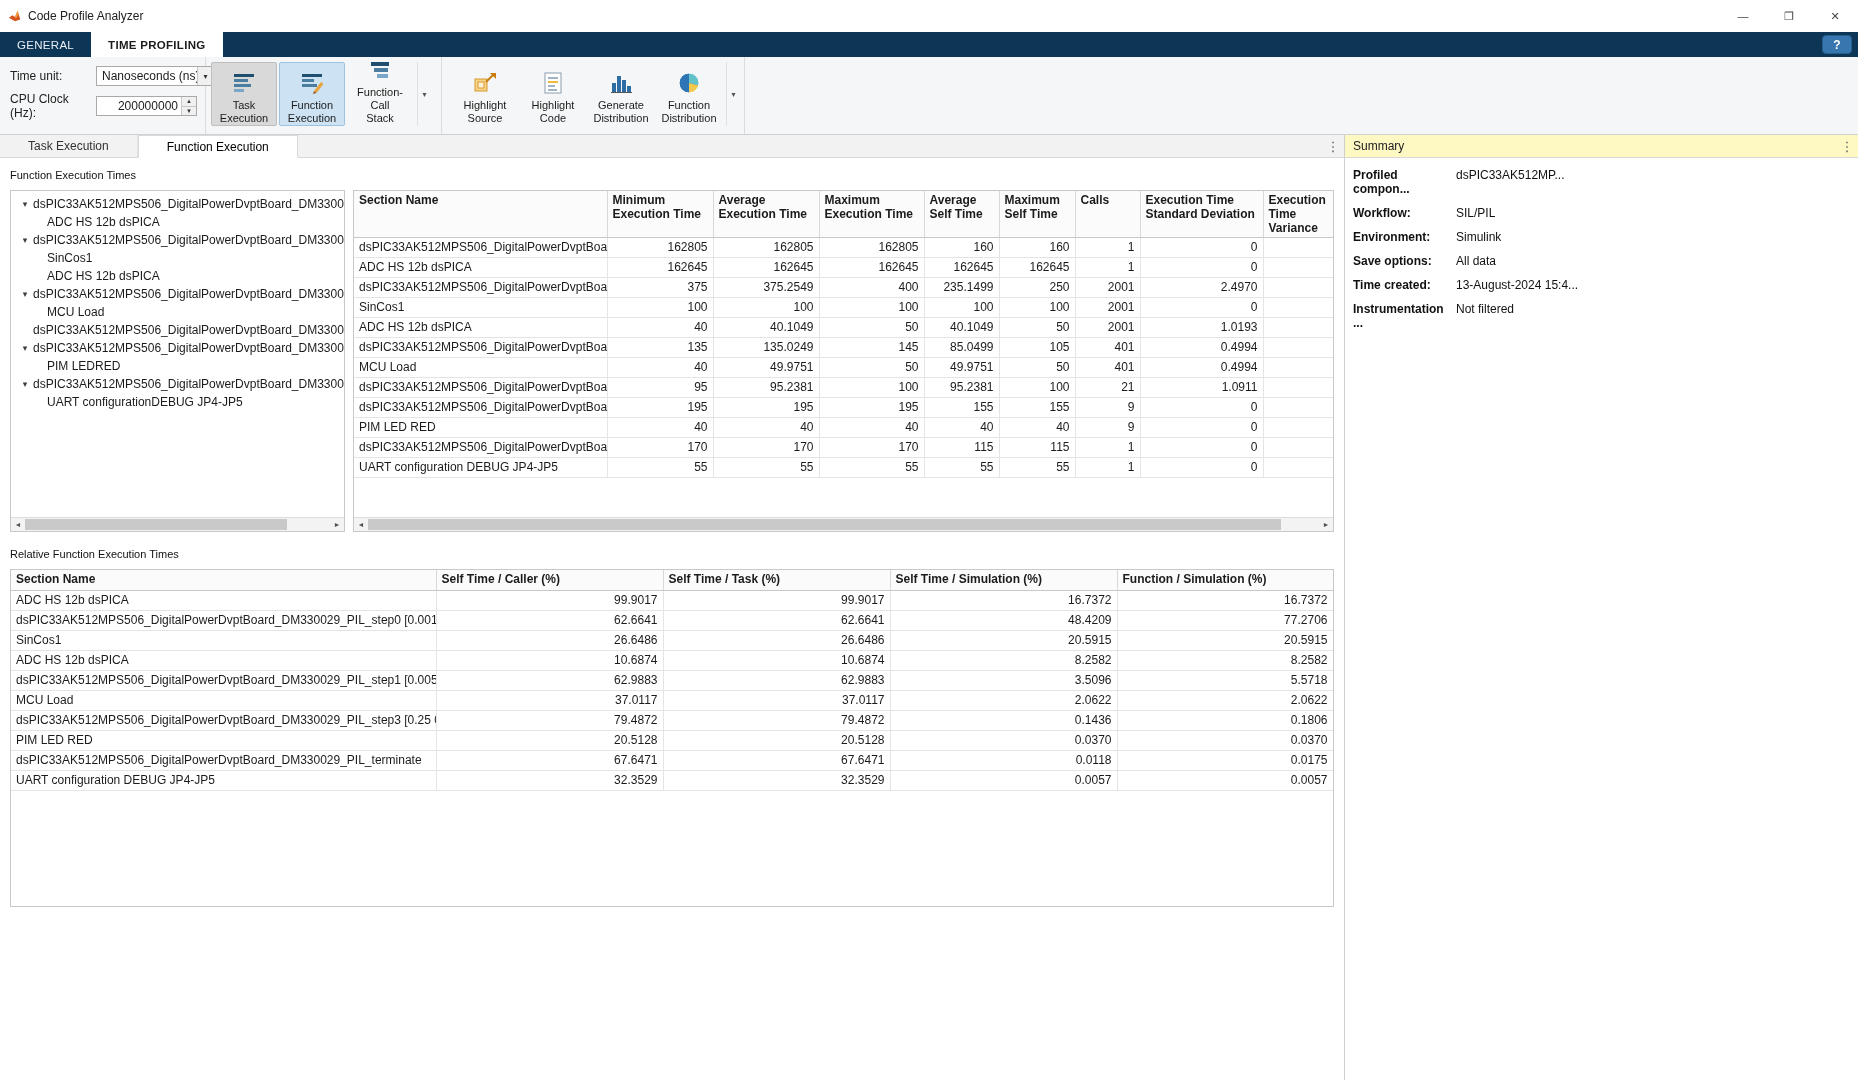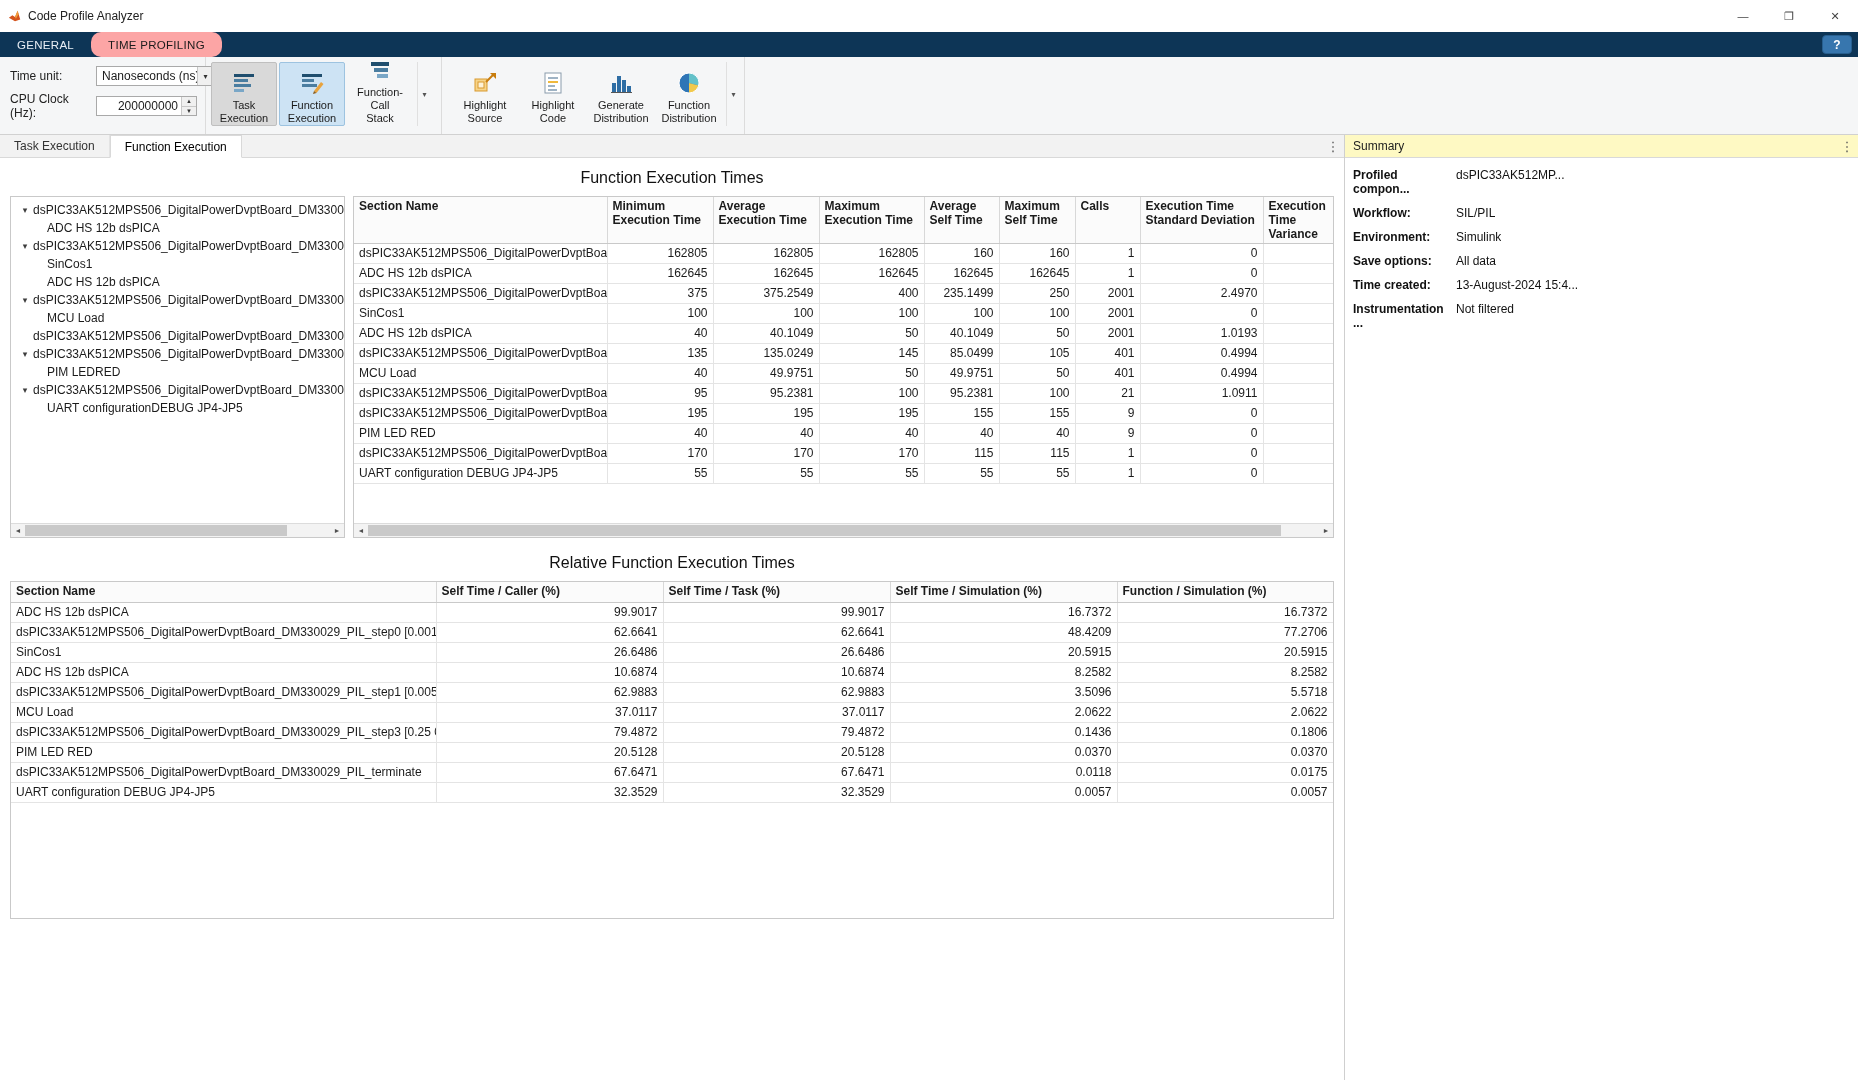--- a/index.html
+++ b/index.html
@@ -9,22 +9,22 @@
 
   
   .titlebar { height:32px; background:#fff; display:flex; align-items:center; flex:none; }
   .app-icon { width:14px; height:14px; margin:0 6px 0 8px; flex:none; }
   .title-text { font-size:12px; color:#222; }
   .win-controls { margin-left:auto; display:flex; height:100%; }
   .winbtn { width:46px; display:flex; align-items:center; justify-content:center; color:#444; font-size:11px; }
 
   
   .tabstrip { height:25px; background:#0d3556; display:flex; align-items:stretch; flex:none; }
-  .rtab { padding:8px 17px; display:flex; align-items:center; color:#e9eff5; font-size:11.5px; letter-spacing:.3px;border-radius:10px; }
-  .rtab.active { background:#fca5a5; color:#1b1b1b; }
+  .rtab { padding:8px 17px; display:flex; align-items:center; color:#e9eff5; font-size:11.5px; letter-spacing:.3px; }
+  .rtab.active { background:#ffffff; color:#1b1b1b;font-weight:bold; }
   .help-btn { margin-left:auto; align-self:center; width:30px; height:19px; margin-right:6px; background:#3776ae; border:1px solid #275f8f; border-radius:4px; color:#fff; display:flex; align-items:center; justify-content:center; font-weight:bold; font-size:12px; }
 
   
   .ribbon { height:78px; background:#f5f6f7; border-bottom:1px solid #d1d1d1; display:flex; align-items:stretch; flex:none; }
   .rgroup { display:flex; flex-direction:column; border-right:1px solid #dcdcdc;gap:23px; }
   .rgroup-body { flex:1; display:flex; }
   .rgroup-label { text-align:center; font-size:10px; color:#8a8a8a; padding:1px 0 3px; }
 
   .settings-body { flex-direction:column; gap:6px; padding:9px 8px 0 10px; width:205px; }
   .setting-row { display:flex; align-items:center; }
@@ -45,26 +45,26 @@
   .big-btn.pressed { background:#d9d9d9; border-color:#bfbfbf; }
   .big-btn.selected { background:#cde3f4; border-color:#9dc3e0; }
   .drop-strip { width:14px; border-left:1px solid #e0e0e0; display:flex; align-items:center; justify-content:center; color:#555; font-size:8px; margin-left:2px; }
 
   
   .main { flex:1; display:flex; min-height:0; }
   .left-pane { width:1345px; flex:none; display:flex; flex-direction:column; border-right:1px solid #cfcfcf; min-height:0; }
   .right-pane { flex:1; display:flex; flex-direction:column; background:#fff; min-height:0; }
 
   .doc-tabstrip { height:23px; background:#f2f2f2; border-bottom:1px solid #d9d9d9; display:flex; align-items:stretch; flex:none; }
-  .doc-tab { padding:0 14px; display:flex; align-items:center; font-size:12px; color:#333; border-right:1px solid #e3e3e3; }
+  .doc-tab { padding:0 28px; display:flex; align-items:center; font-size:12px; color:#333; border-right:1px solid #e3e3e3; }
   .doc-tab.active { background:#fff; border:1px solid #d9d9d9; border-bottom:1px solid #fff; margin-bottom:-1px; color:#000; }
   .strip-menu { margin-left:auto; width:22px; display:flex; align-items:center; justify-content:center; color:#555; font-size:13px; }
 
   .left-content { flex:1; background:#fff; padding:8px 10px; overflow:hidden; }
-  .section-title { font-size:16px; color:#111; margin:3px 0 9px 0;text-align:center; }
+  .section-title { font-size:11px; color:#111; margin:3px 0 9px 0; }
   .upper-row { display:flex; gap:8px; }
   .tree-box { width:335px; height:342px; border:1px solid #c9c9c9; position:relative; overflow:hidden; background:#fff; flex:none; }
   .table-box { width:981px; height:342px; border:1px solid #c9c9c9; position:relative; overflow:hidden; background:#fff; flex:none; }
   .bottom-box { width:1324px; height:338px; border:1px solid #c9c9c9; overflow:hidden; background:#fff; margin-top:6px; }
 
   .tree-inner { padding-top:4px; }
   .tree-row { height:18px; display:flex; align-items:center; white-space:nowrap; font-size:12px; overflow:hidden; }
   .expander { width:12px; font-size:9px; color:#3d3d3d; text-align:center; flex:none; }
   .tree-label { margin-left:2px; }
 

